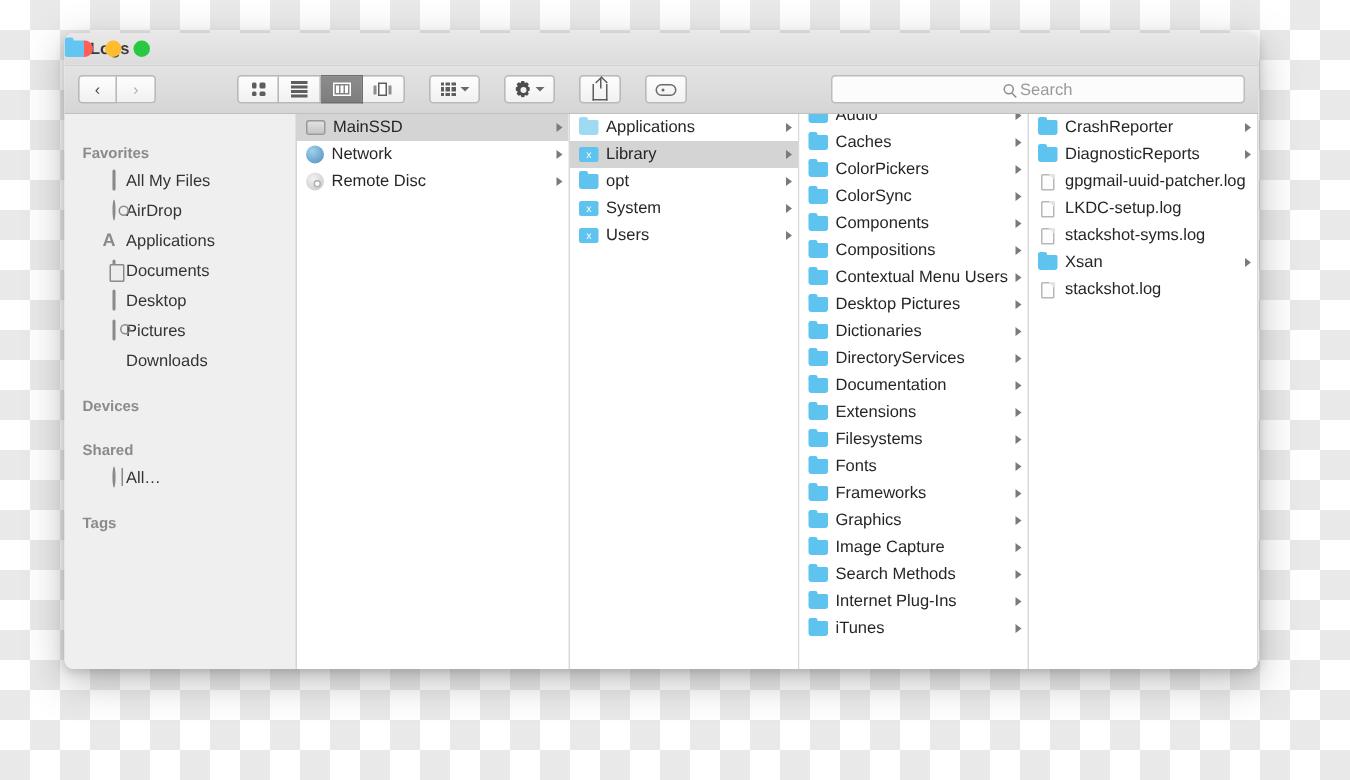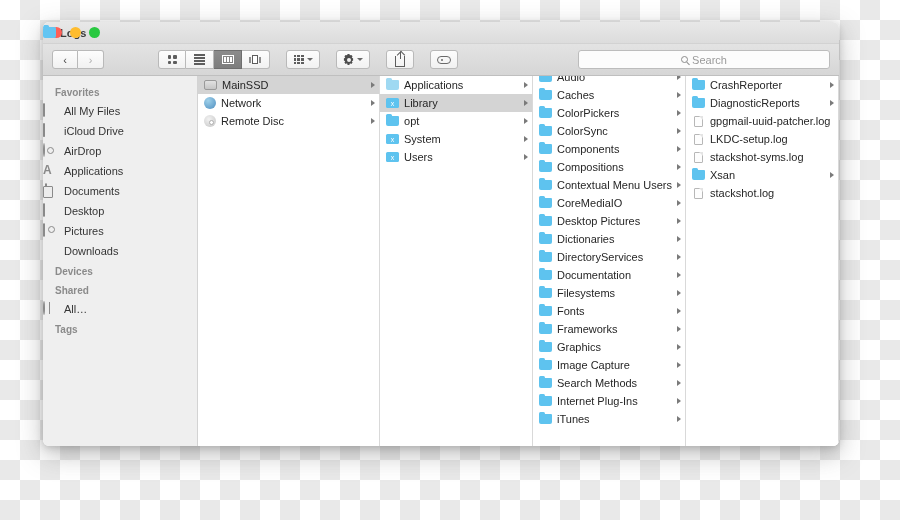--- a/index.html
+++ b/index.html
@@ -223,21 +223,21 @@
     content: "";
     position: absolute;
     left: 2.5px; top: 2.5px;
     width: 2px; height: 2px;
     border-radius: 50%;
     background: #6a6a6a;
   }
 
   .search {
     margin-left: auto;
-    width: 252px; height: 19px;
+    width: 276px; height: 19px;
     background: #fcfcfc;
     border: 1px solid #bcbcbc;
     border-radius: 3px;
     display: flex;
     align-items: center;
     justify-content: center;
     gap: 4px;
   }
   .search .mag {
     width: 7px; height: 7px;
@@ -264,27 +264,30 @@
     background: #efefef;
     border-right: 1px solid #d3d3d3;
     padding-top: 6px;
     font-size: 11px;
   }
   .sb-head {
     padding: 5px 0 3px 12px;
     font-size: 10px;
     color: #8b8b8b;
     font-weight: bold;
+    margin-top: 10px;
   }
   .sb-item {
     height: 20px;
     display: flex;
     align-items: center;
     gap: 7px;
+    padding-left: 20px;
     color: #343434;
+    text-align: right;
   }
   .sb-ico { width: 14px; height: 14px; flex: none; position: relative; }
 
   
   .ic-disk {
     width: 13px; height: 11px;
     border: 1.2px solid #8a8a8a;
     border-radius: 2px;
     background: #d9d9d9;
     margin-top: 1px;
@@ -584,24 +587,20 @@
   </div>
 
   <div class="body">
     <div class="sidebar" id="sidebar">
         <div class="sb-head">Favorites</div>
         <div class="sb-item">
           <span class="sb-ico"><span class="ic-disk"></span></span>
           <span>All My Files</span>
         </div>
         <div class="sb-item">
-          <span class="sb-ico"><span class="ic-cloud"></span></span>
-          <span>iCloud Drive</span>
-        </div>
-        <div class="sb-item">
           <span class="sb-ico"><span class="ic-airdrop"></span></span>
           <span>AirDrop</span>
         </div>
         <div class="sb-item">
           <span class="sb-ico"><span class="ic-apps">A</span></span>
           <span>Applications</span>
         </div>
         <div class="sb-item">
           <span class="sb-ico"><span class="ic-docs"></span></span>
           <span>Documents</span>
@@ -702,41 +701,41 @@
             <span class="r-label">Compositions</span>
             <span class="r-arrow"></span>
           </div>
           <div class="row">
             <span class="f-folder"></span>
             <span class="r-label">Contextual Menu Users</span>
             <span class="r-arrow"></span>
           </div>
           <div class="row">
             <span class="f-folder"></span>
-            <span class="r-label">CoreMediaIO</span>
-            <span class="r-arrow"></span>
-          </div>
-          <div class="row">
-            <span class="f-folder"></span>
             <span class="r-label">Desktop Pictures</span>
             <span class="r-arrow"></span>
           </div>
           <div class="row">
             <span class="f-folder"></span>
             <span class="r-label">Dictionaries</span>
             <span class="r-arrow"></span>
           </div>
           <div class="row">
             <span class="f-folder"></span>
             <span class="r-label">DirectoryServices</span>
             <span class="r-arrow"></span>
           </div>
           <div class="row">
             <span class="f-folder"></span>
             <span class="r-label">Documentation</span>
+            <span class="r-arrow"></span>
+          </div>
+          <div class="row">
+            <span class="f-folder"></span>
+            <span class="r-label">Extensions</span>
             <span class="r-arrow"></span>
           </div>
           <div class="row">
             <span class="f-folder"></span>
             <span class="r-label">Filesystems</span>
             <span class="r-arrow"></span>
           </div>
           <div class="row">
             <span class="f-folder"></span>
             <span class="r-label">Fonts</span>

